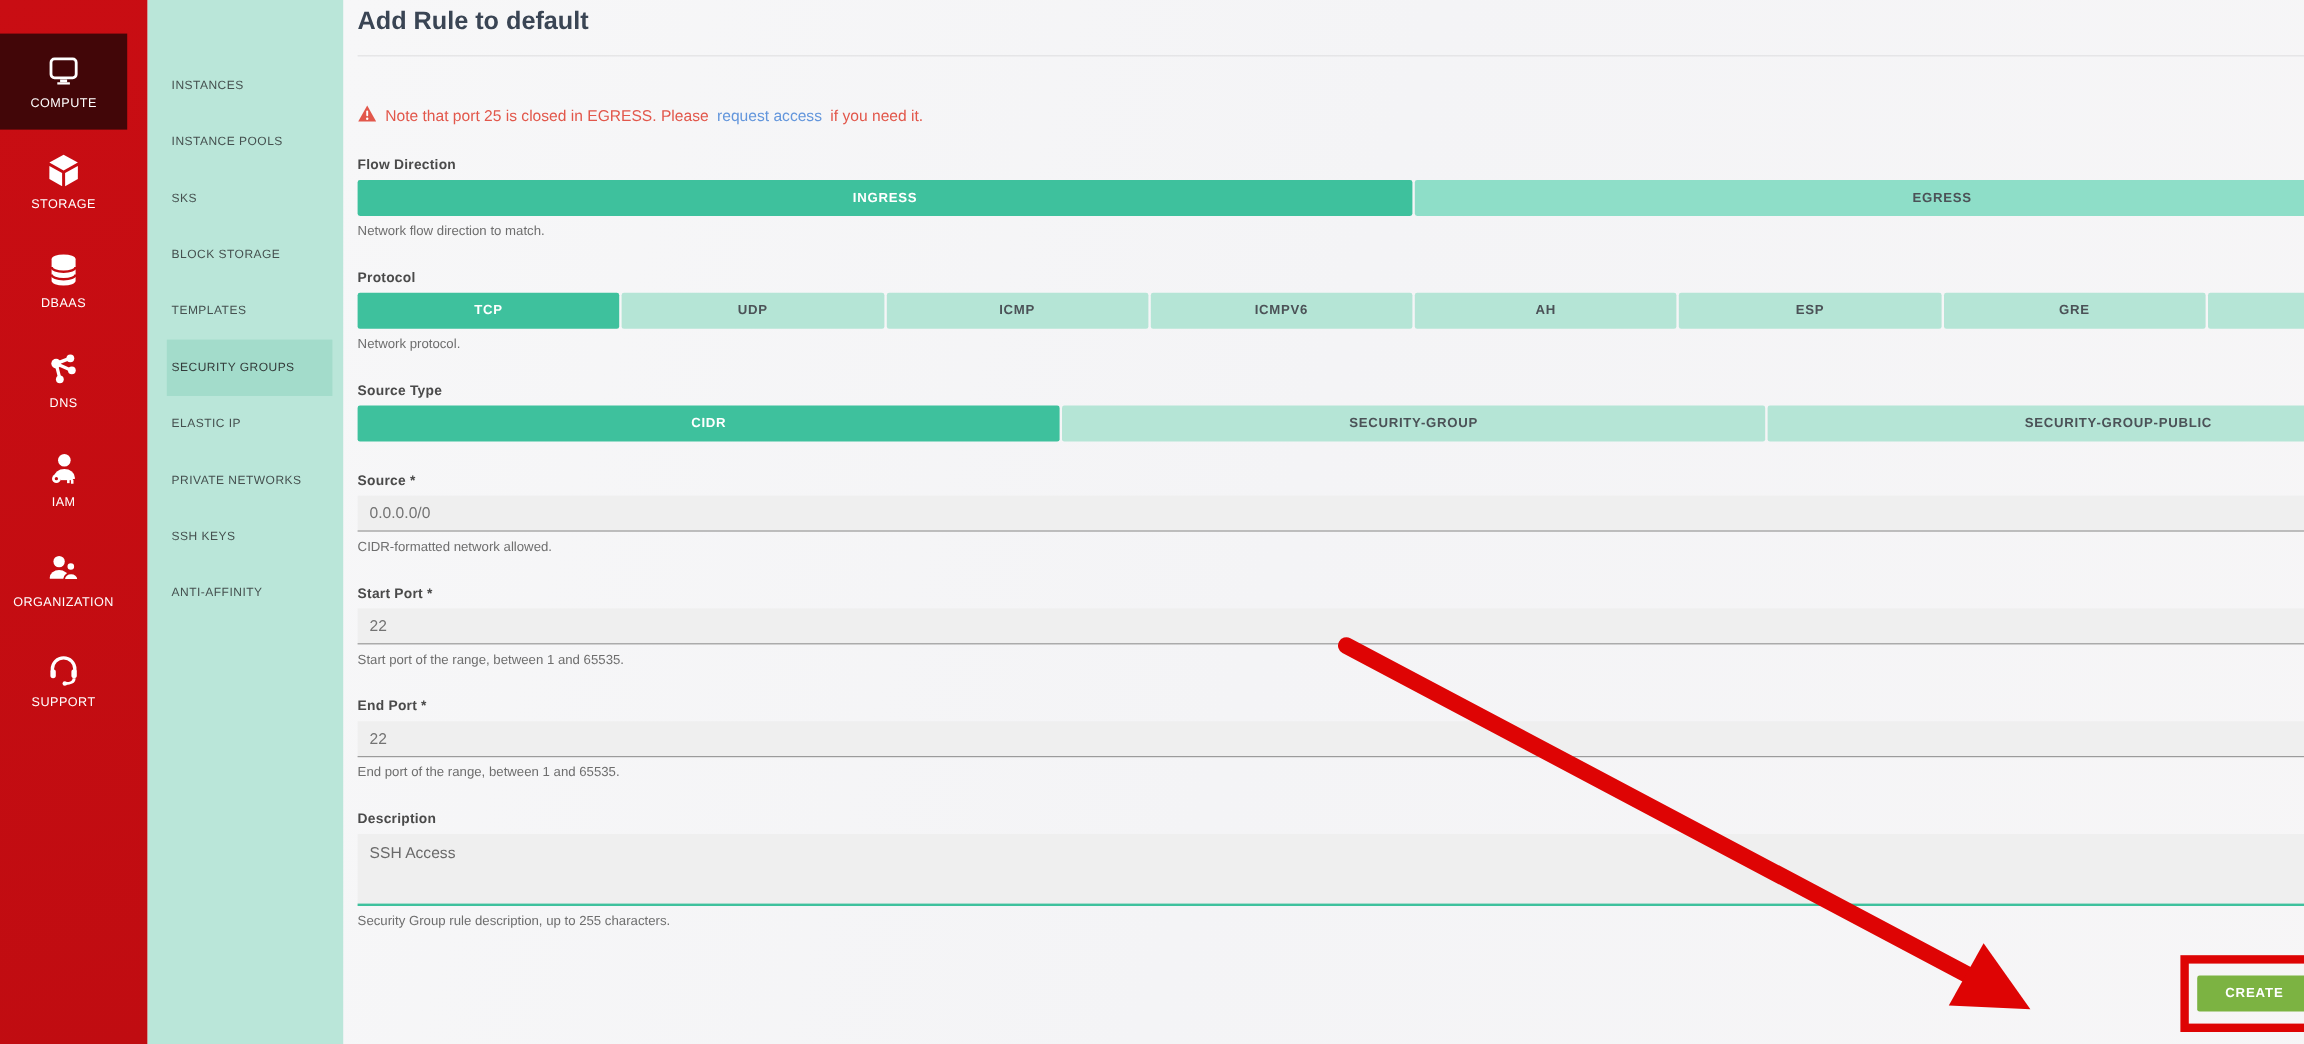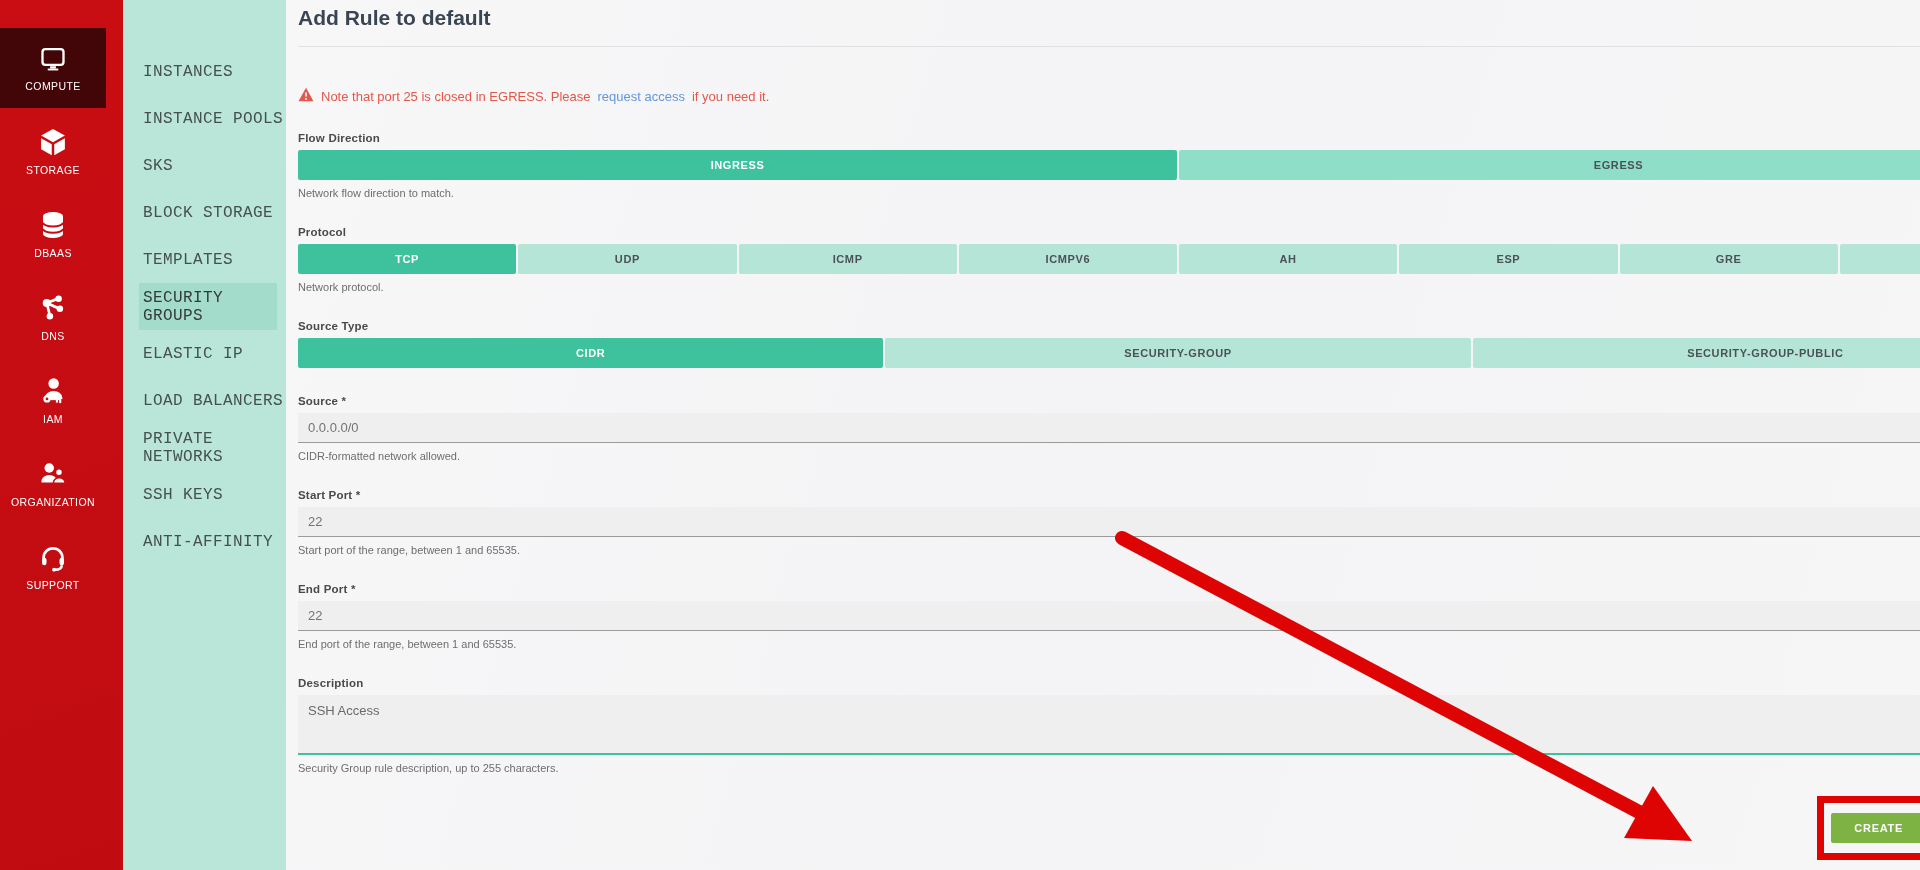--- a/index.html
+++ b/index.html
@@ -13,21 +13,21 @@
   .red-item { width:106px; height:80px; margin-bottom:3px; display:flex; flex-direction:column;
     align-items:center; justify-content:center; gap:7px; cursor:pointer; }
   .red-item .lbl { color:#fff; font-size:10.5px; letter-spacing:.4px; }
   .red-item.active { background:#420608; }
   .red-item svg { display:block; }
 
   
   .nav-mint { position:absolute; left:123px; top:0; width:163px; height:870px;
     background:#bae6d9; padding-top:48px; z-index:2; }
   .mint-item { height:47px; display:flex; align-items:center; padding-left:20px;
-    font-size:16px; letter-spacing:.4px; color:#45504f; cursor:pointer;font-family:Liberation Mono, monospace; }
+    font-size:10px; letter-spacing:.4px; color:#45504f; cursor:pointer; }
   .mint-item.active { background:#a3dccb; margin-left:16px; margin-right:9px;
     padding-left:4px; color:#333b3a; }
 
   
   .main { position:absolute; left:286px; top:0; width:1782px; height:870px;
     background:linear-gradient(106deg,#f7f7f8 0%,#f4f4f6 45%,#f7f6f7 100%);
     padding:6px 10px 0 12px; }
   .page-title { font-size:21px; font-weight:bold; color:#3a4554; margin-bottom:16px; }
   .divider { height:1px; background:#e1e1e3; }
 
@@ -163,21 +163,20 @@
 </nav>
 
 <nav class="nav-mint">
   <div class="mint-item">INSTANCES</div>
   <div class="mint-item">INSTANCE POOLS</div>
   <div class="mint-item">SKS</div>
   <div class="mint-item">BLOCK STORAGE</div>
   <div class="mint-item">TEMPLATES</div>
   <div class="mint-item active">SECURITY GROUPS</div>
   <div class="mint-item">ELASTIC IP</div>
-  <div class="mint-item">LOAD BALANCERS</div>
   <div class="mint-item">PRIVATE NETWORKS</div>
   <div class="mint-item">SSH KEYS</div>
   <div class="mint-item">ANTI-AFFINITY</div>
 </nav>
 
 <main class="main">
   <h1 class="page-title">Add Rule to default</h1>
   <div class="divider"></div>
 
   <div class="warning">

